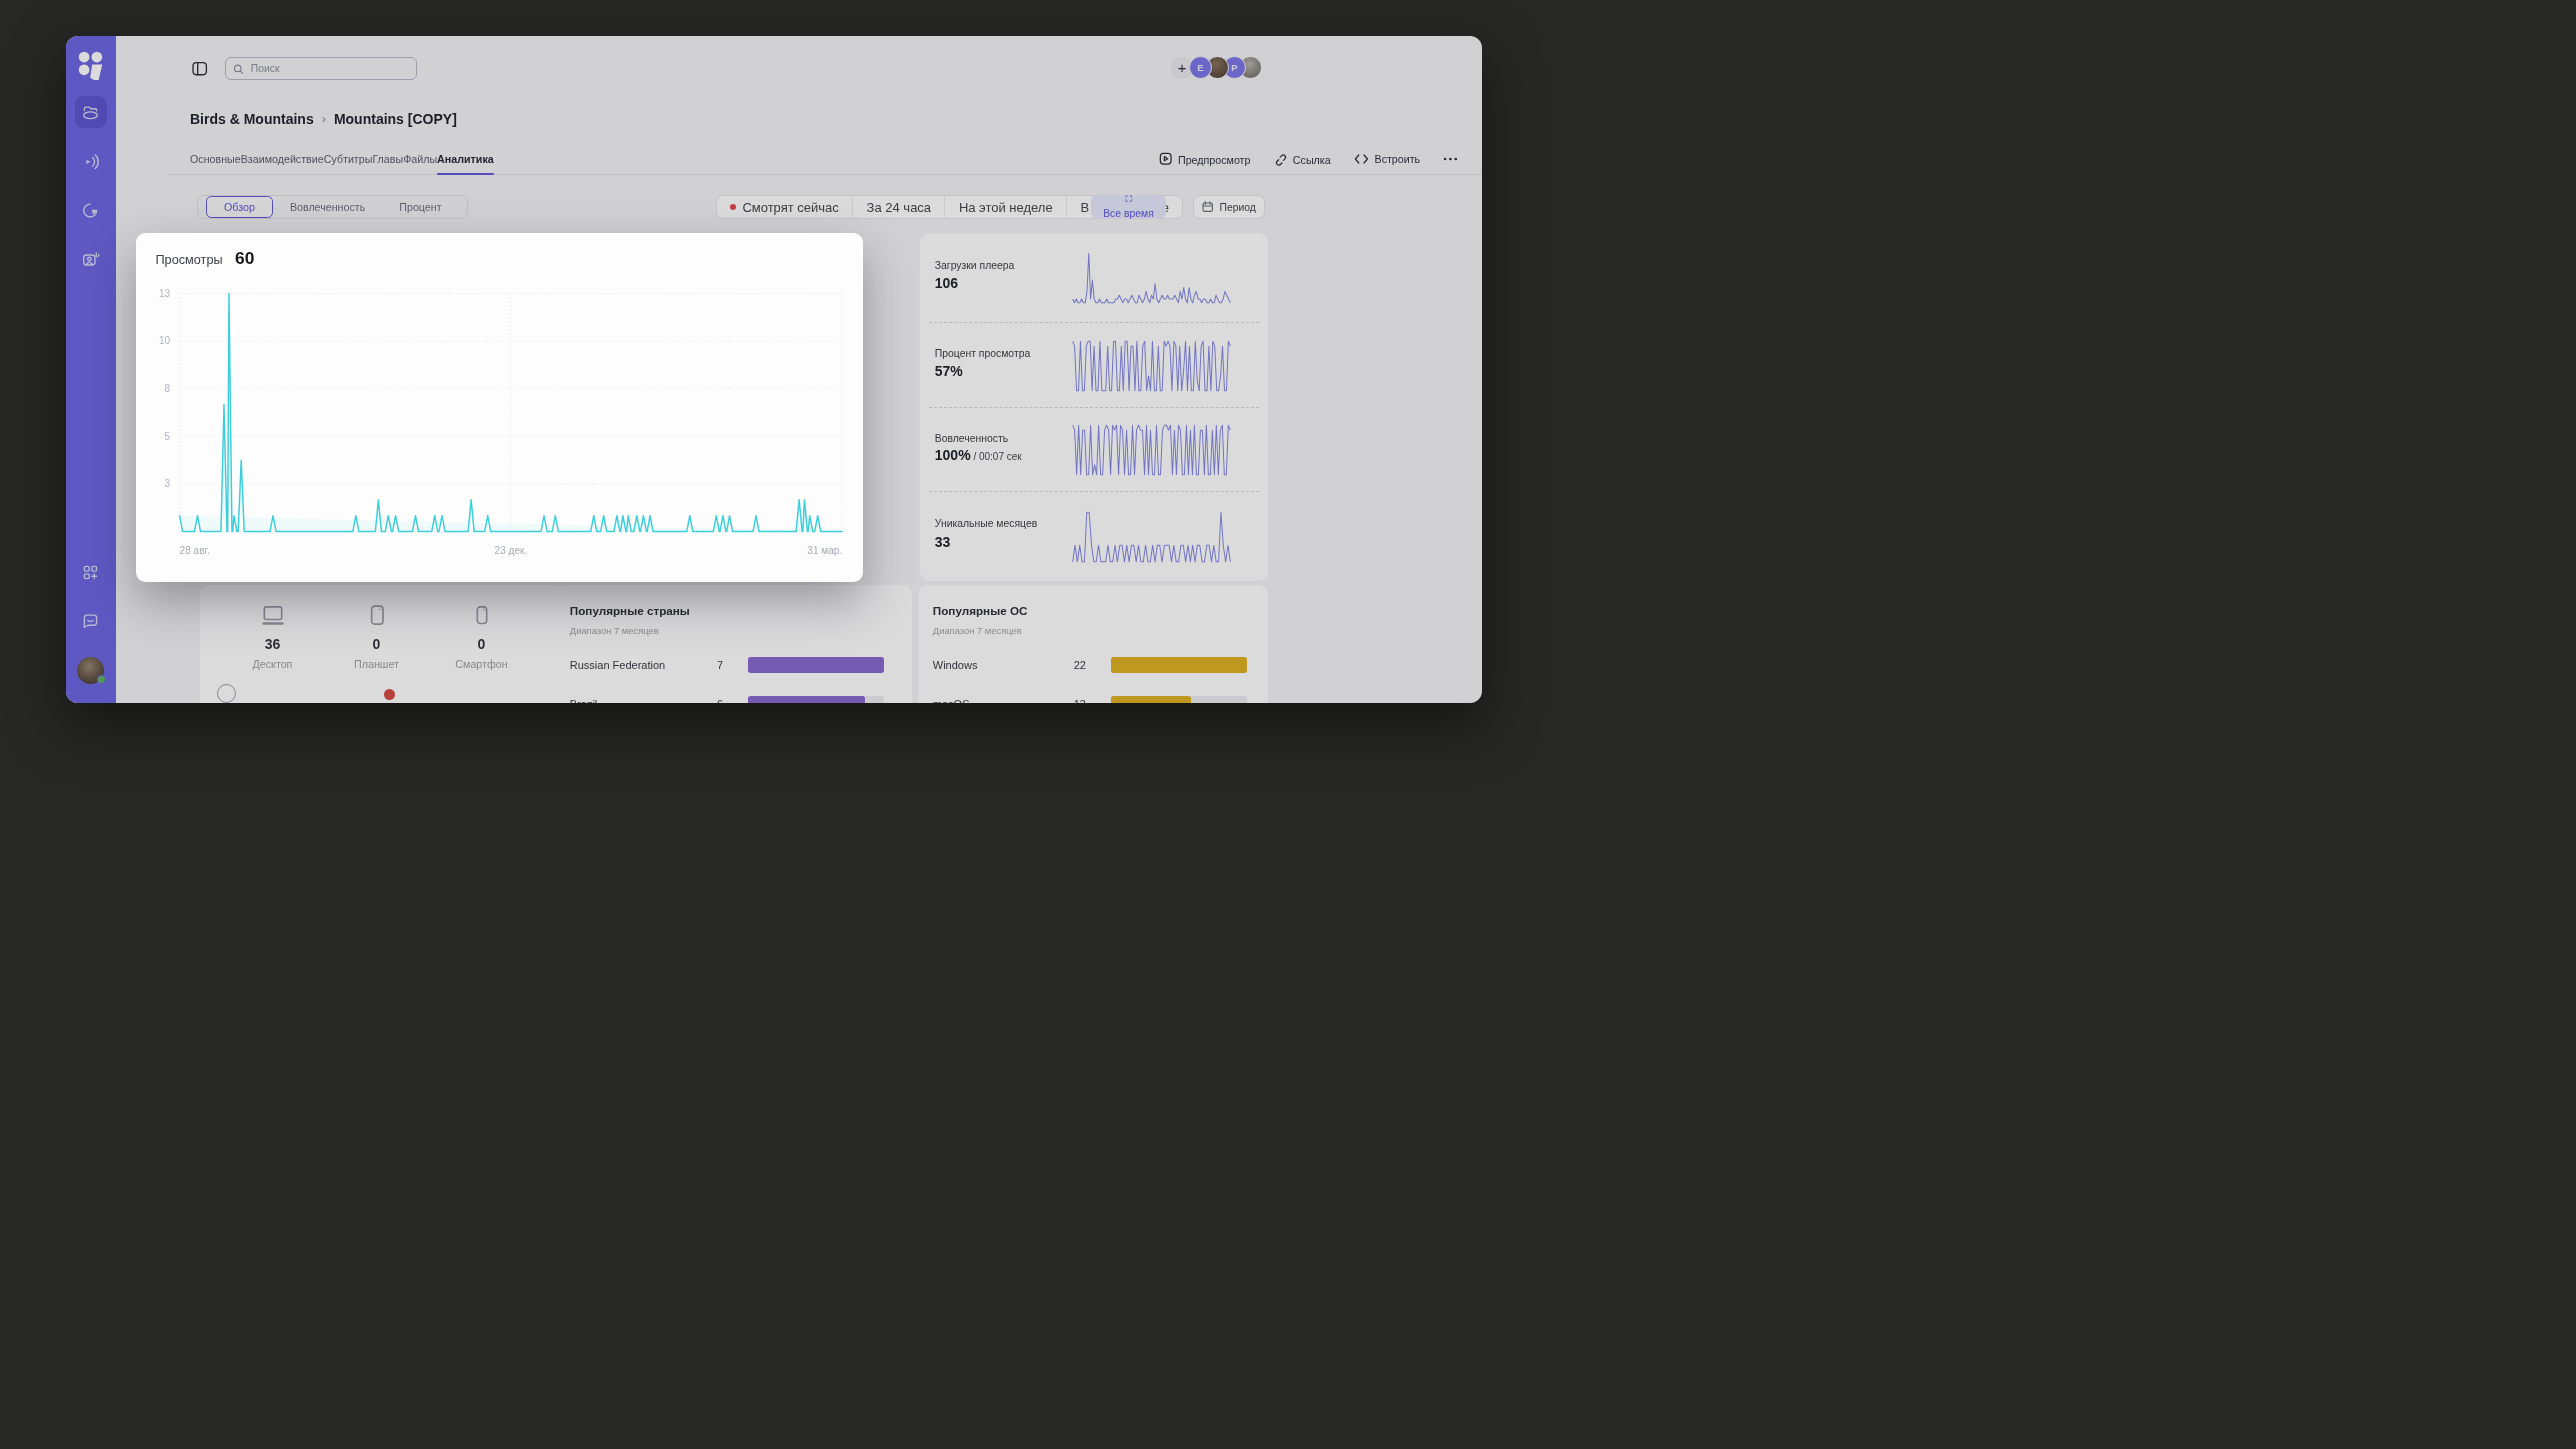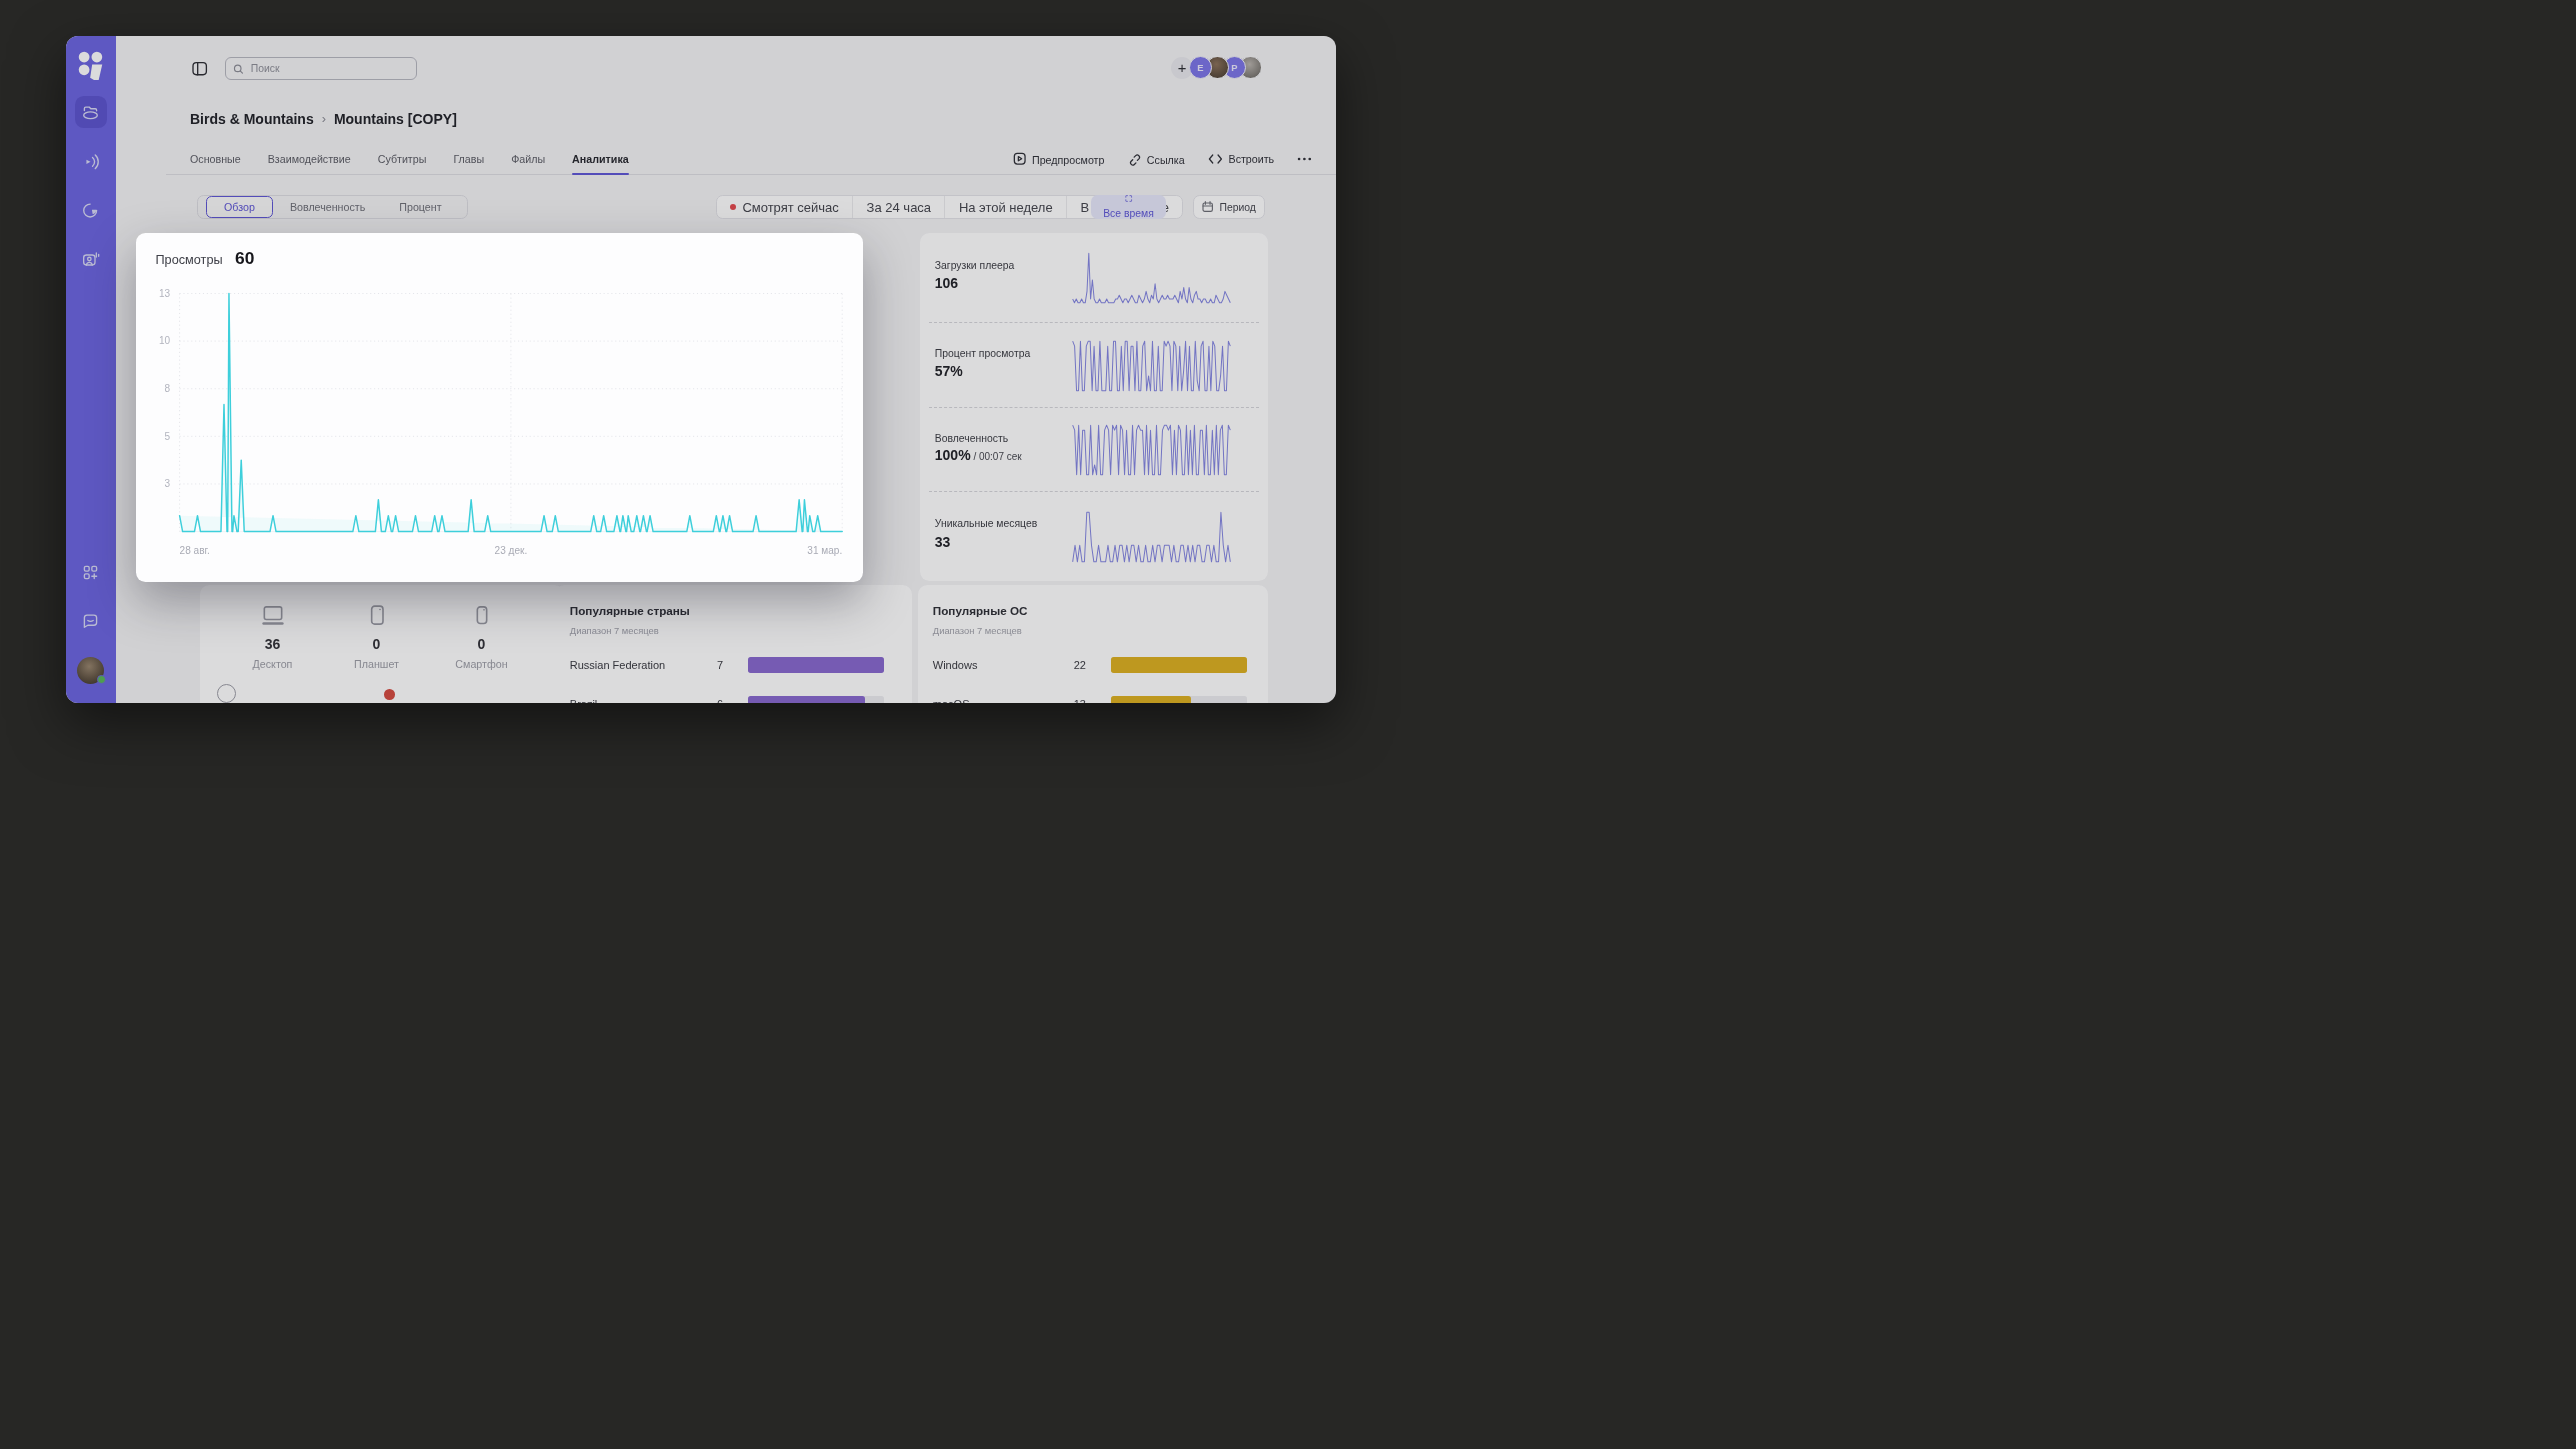--- a/index.html
+++ b/index.html
@@ -1,35 +1,35 @@
 <!DOCTYPE html>
 <html style="font-size:10.7px"><head>
 <meta charset="utf-8">
 <style>
   html,body{margin:0;padding:0;width:1288px;height:725px;background:#272725;overflow:hidden;
     font-family:"Liberation Sans",sans-serif;-webkit-font-smoothing:antialiased;}
   .abs{position:absolute;}
-  .window{position:absolute;left:66px;top:36px;width:1270px;height:667px;background:#f3f3f5;
+  .window{position:absolute;left:66px;top:36px;width:1416px;height:667px;background:#f3f3f5;
     border-radius:12px;overflow:hidden;box-shadow:0 20px 54px rgba(0,0,0,.5);}
   .sidebar{position:absolute;left:0;top:0;width:50px;height:100%;background:#6b64e0;z-index:10;}
   .side-item{position:absolute;left:8.7px;width:32px;height:32px;border-radius:8.7px;display:flex;
     align-items:center;justify-content:center;}
   .side-item.active{background:#5b53cf;}
   .side-item svg{stroke:#d8d9f4;fill:none;stroke-width:2;stroke-linecap:round;stroke-linejoin:round;}
   .content{position:absolute;left:50px;top:0;right:0;bottom:0;}
   .dim{position:absolute;inset:0;background:rgba(30,30,36,.16);z-index:50;pointer-events:none;}
   .searchbox{position:absolute;left:109px;top:21px;width:192px;height:23px;border:0.7px solid #b6b7bf;
     border-radius:6px;display:flex;align-items:center;padding:0 6.7px;box-sizing:border-box;gap:5.4px;background:transparent;}
   .searchbox input{border:none;outline:none;background:transparent;font-size:10.4px;color:#3b3c43;
     font-family:"Liberation Sans",sans-serif;width:100%;}
   .searchbox input::placeholder{color:#8c8d96;}
   .crumbs{position:absolute;left:74px;top:75px;font-size:14px;font-weight:bold;color:#202127;
     display:flex;gap:8px;align-items:center;}
   .crumbs .sep{color:#8a8b93;font-weight:normal;font-size:12.7px;}
-  .tabs{position:absolute;left:74px;top:107px;height:32px;display:flex;gap:27px;align-items:center;z-index:2;justify-content:center;}
+  .tabs{position:absolute;left:74px;top:107px;height:32px;display:flex;align-items:center;z-index:2;justify-content:center;}
   .tab{font-size:10.7px;color:#5a5b63;position:relative;height:100%;display:flex;align-items:center;cursor:pointer;}
   .tab.active{color:#26272d;font-weight:bold;}
   .tab.active::after{content:"";position:absolute;left:0;right:0;bottom:0;height:2px;background:#5d55d6;border-radius:1.3px;}
   .tabline{position:absolute;left:50px;right:0;top:138px;height:0.7px;background:#dddde2;}
   .actions{position:absolute;right:24px;top:107px;height:32px;display:flex;gap:23px;align-items:center;}
   .action{display:flex;align-items:flex-end;gap:6px;font-size:10.7px;color:#2e2f36;cursor:pointer;}
   .action svg{stroke:#2e2f36;fill:none;stroke-width:1.9;stroke-linecap:round;stroke-linejoin:round;}
   .seg{position:absolute;left:81px;top:159px;height:24px;border:0.7px solid #dddde2;border-radius:6.7px;
     display:flex;align-items:center;padding:0 8px;box-sizing:border-box;background:transparent;}
   .seg .s{font-size:10.7px;color:#6e6f77;padding:0 17px;height:20px;display:flex;align-items:center;

